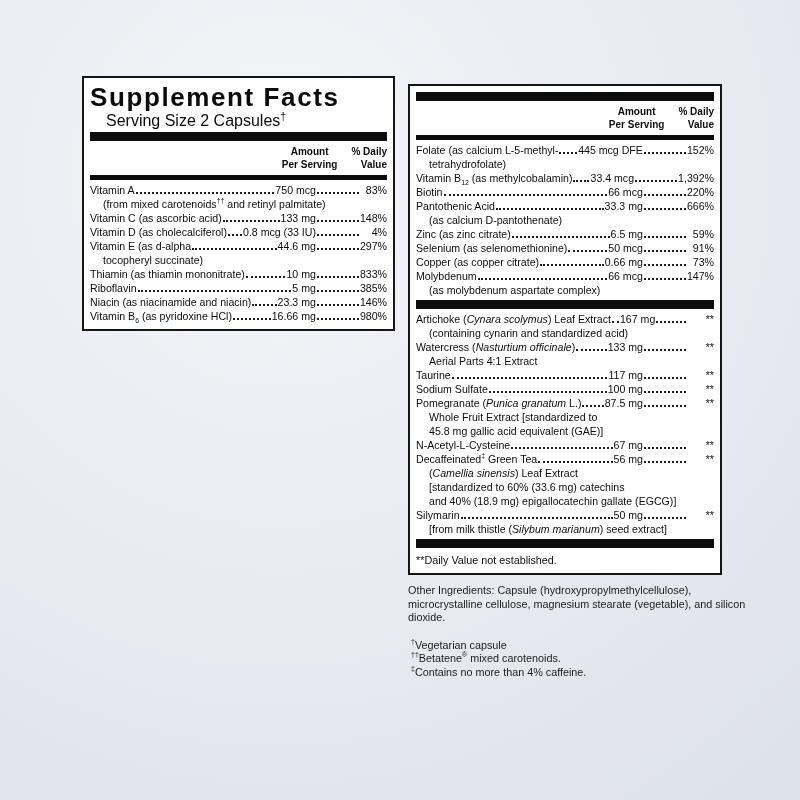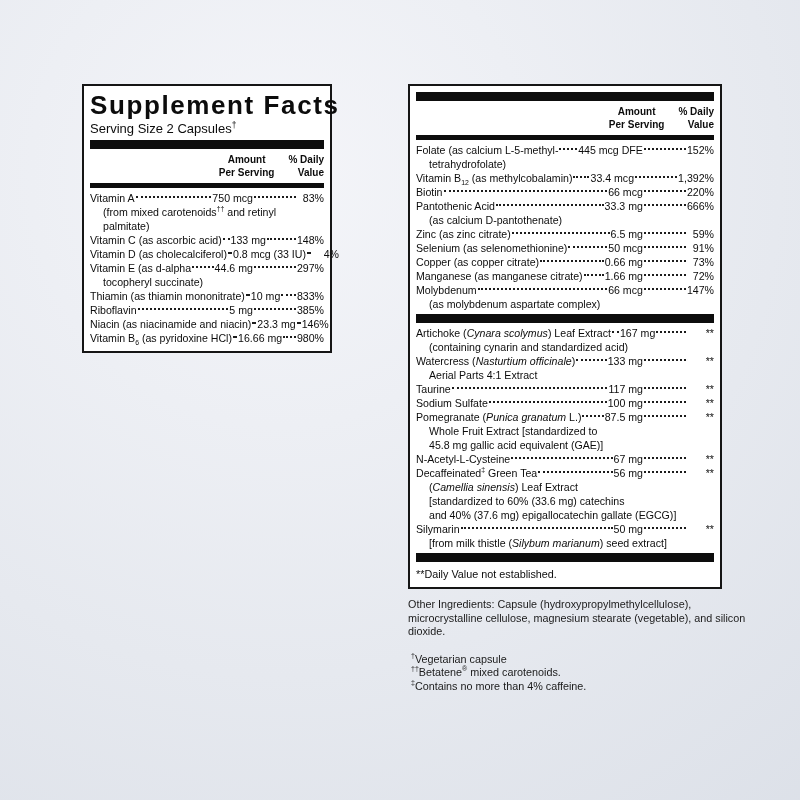--- a/index.html
+++ b/index.html
@@ -12,47 +12,47 @@
     --page-bg-dark:#d6dbe4;
   }
   html,body{margin:0;padding:0;}
   body{
     width:800px;height:800px;overflow:hidden;position:relative;
     background:radial-gradient(130% 130% at 35% 22%, var(--page-bg-light) 0%, var(--page-bg-mid) 48%, var(--page-bg-dark) 100%);
     font-family:"Liberation Sans", sans-serif;
     color:var(--text);
     -webkit-font-smoothing:antialiased;
   }
-  .col-left{position:absolute;left:82px;top:84px;width:250px;}
+  .col-left{position:absolute;left:82px;top:76px;width:313px;}
   .col-right{position:absolute;left:408px;top:84px;width:314px;}
   .panel{
     box-sizing:border-box;width:100%;
     background:var(--panel-bg);
     border:2.5px solid var(--panel-border);
     padding:4px 6px 6px 6px;
     color:var(--text);
   }
   .sf-title{
     margin:0 0 1px 0;
     font-size:26px;font-weight:bold;letter-spacing:1.6px;line-height:30px;
     white-space:nowrap;
   }
-  .serving{font-size:13px;line-height:15px;}
+  .serving{font-size:16px;line-height:15px;margin-left:16px;}
   .bar{background:var(--bar);}
   .bar.thick{height:9px;margin:4px 0 2px;}
   .bar.med{height:5px;margin:2px 0 3px;}
   .bar.sect{height:9px;margin:3px 0;}
   .col-header{
     display:flex;justify-content:flex-end;align-items:flex-end;gap:14px;
     font-weight:bold;font-size:10px;line-height:12.5px;padding:3px 0 2px;
   }
   .amount-h{text-align:center;}
   .dv-h{text-align:right;}
   .rows{display:block;}
-  .row{display:flex;align-items:center;font-size:10.6px;line-height:14px;}
+  .row{display:flex;align-items:flex-end;font-size:10.6px;line-height:14px;}
   .row .name{white-space:nowrap;flex:0 0 auto;}
   .dots{flex:1 1 10px;min-width:4px;border-bottom:2px dotted #1c1c1c;margin:0 1px 3px;}
   .dots.fixed{flex:0 1 42px;}
   .amt{white-space:nowrap;flex:0 0 auto;}
   .pct{min-width:27px;text-align:right;white-space:nowrap;flex:0 0 auto;}
   .subline{font-size:10.6px;line-height:14px;padding-left:13px;}
   .dv-note{font-size:10.8px;line-height:14px;padding:2px 0 0;}
   .other-ing{
     margin:9px 0 0;width:345px;
     font-size:10.8px;line-height:13.5px;color:#1b1b1b;
@@ -204,27 +204,20 @@
           <span class="pct">91%</span>
         </div>
         <div class="row">
           <span class="name">Copper (as copper citrate)</span>
           <span class="dots"></span>
           <span class="amt">0.66 mg</span>
           <span class="dots fixed"></span>
           <span class="pct">73%</span>
         </div>
         <div class="row">
-          <span class="name">Manganese (as manganese citrate)</span>
-          <span class="dots"></span>
-          <span class="amt">1.66 mg</span>
-          <span class="dots fixed"></span>
-          <span class="pct">72%</span>
-        </div>
-        <div class="row">
           <span class="name">Molybdenum</span>
           <span class="dots"></span>
           <span class="amt">66 mcg</span>
           <span class="dots fixed"></span>
           <span class="pct">147%</span>
         </div>
         <div class="subline">(as molybdenum aspartate complex)</div>
       </div>
     <div class="bar sect"></div>
     <div class="rows">
@@ -276,21 +269,21 @@
         </div>
         <div class="row">
           <span class="name">Decaffeinated<sup>‡</sup> Green Tea</span>
           <span class="dots"></span>
           <span class="amt">56 mg</span>
           <span class="dots fixed"></span>
           <span class="pct">**</span>
         </div>
         <div class="subline">(<i>Camellia sinensis</i>) Leaf Extract</div>
         <div class="subline">[standardized to 60% (33.6 mg) catechins</div>
-        <div class="subline">and 40% (37.6 mg) epigallocatechin gallate (EGCG)]</div>
+        <div class="subline">and 40% (18.9 mg) epigallocatechin gallate (EGCG)]</div>
         <div class="row">
           <span class="name">Silymarin</span>
           <span class="dots"></span>
           <span class="amt">50 mg</span>
           <span class="dots fixed"></span>
           <span class="pct">**</span>
         </div>
         <div class="subline">[from milk thistle (<i>Silybum marianum</i>) seed extract]</div>
       </div>
     <div class="bar sect"></div>

